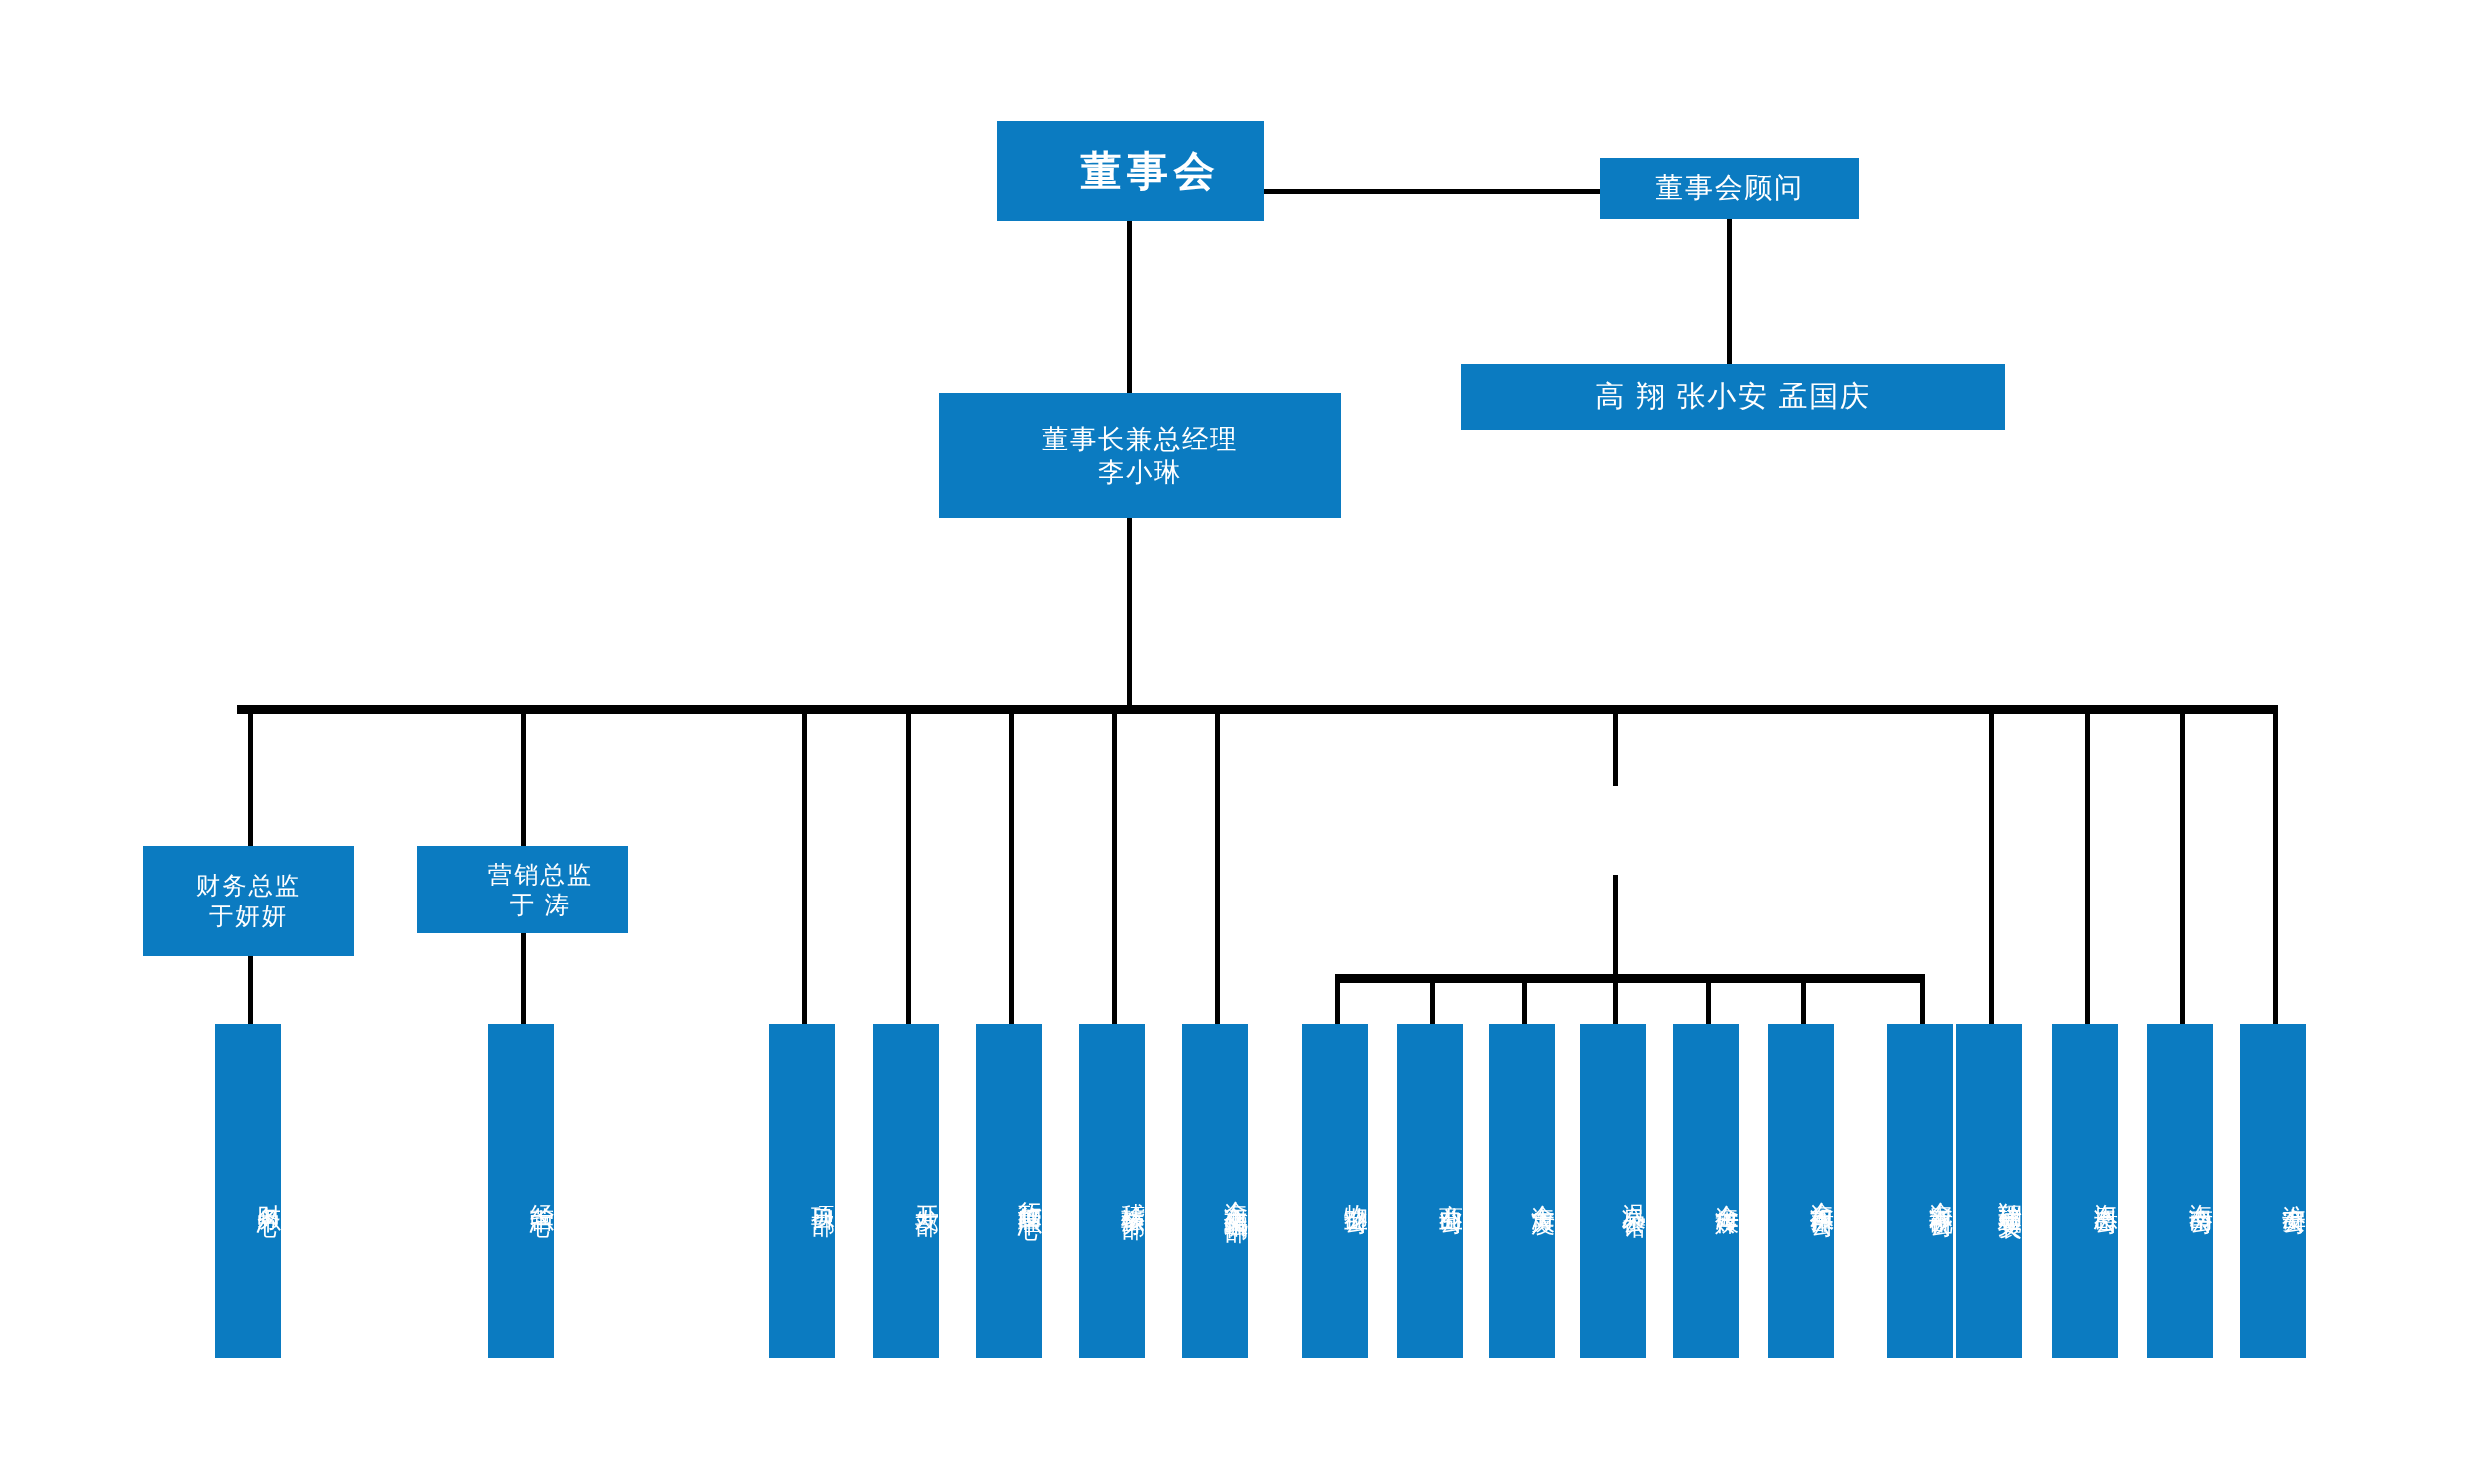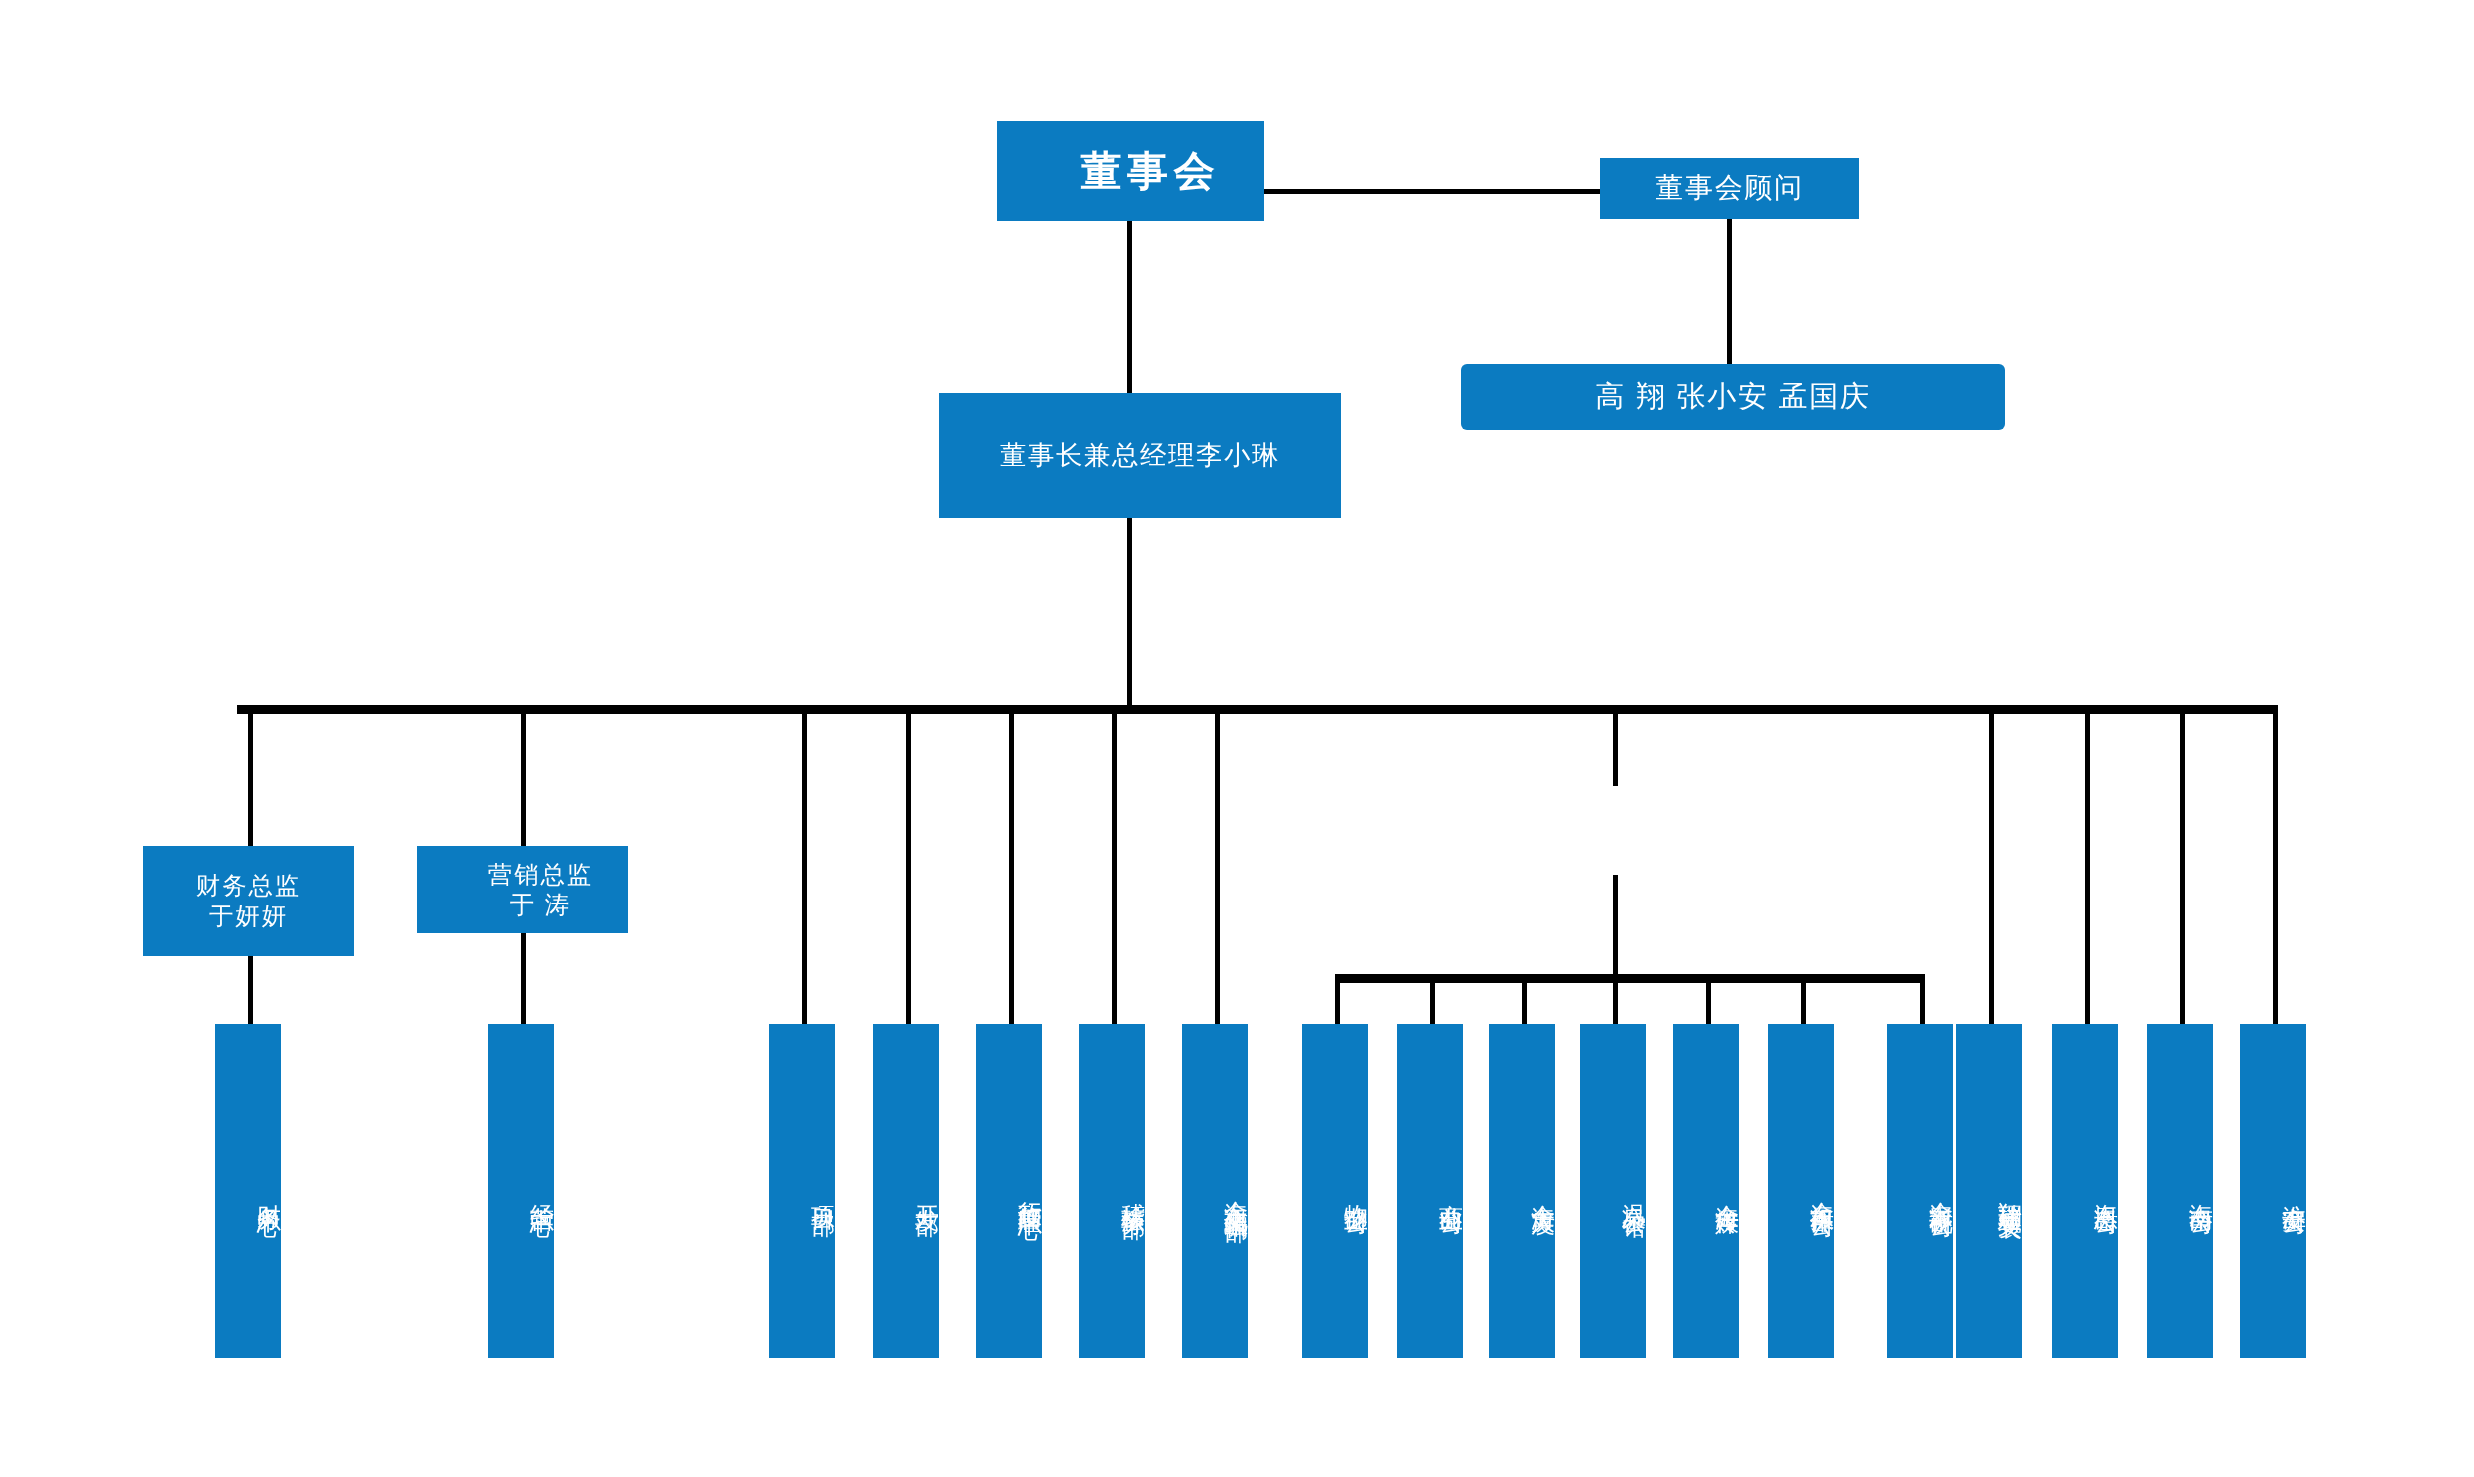--- a/index.html
+++ b/index.html
@@ -53,21 +53,21 @@
     background: #000000;
     z-index: 1;
   }
   .line.v { width: 5.3px; }
   .line.h { height: 5.3px; }
   .line.bus { height: 8.6px; }
 
   
   #n-board           { font-size: 41px; font-weight: 700; letter-spacing: 0.14em; }
   #n-board-advisor   { font-size: 28px; letter-spacing: 0.06em; }
-  #n-advisor-names   { font-size: 29px; letter-spacing: 0.06em; border-radius: 6px; }
+  #n-advisor-names   { font-size: 29px; letter-spacing: 0.06em; }
   #n-chairman        { font-size: 26.4px; letter-spacing: 0.06em; }
   #n-cfo, #n-cmo     { font-size: 24.4px; letter-spacing: 0.08em; }
   #n-gm-assistant    { font-size: 24.4px; letter-spacing: 0.06em; }
   .leaf              { font-size: 24px; }
 </style>
 </head>
 <body>
 
 <div id="chart-root">
 
@@ -82,21 +82,21 @@
   </div>
 
   <div class="line v" style="left:1727px; top:219px; height:150px;"></div>
 
   <div class="node h" id="n-advisor-names" style="left:1461px; top:364px; width:544px; height:66px;">
     <span>高  翔   张小安   孟国庆</span>
   </div>
 
   <div class="line v" style="left:1127px; top:221px; height:172px;"></div>
 
-  <div class="node h" id="n-chairman" style="left:939px; top:393px; width:402px; height:125px; flex-direction:row;text-align:right;">
+  <div class="node h" id="n-chairman" style="left:939px; top:393px; width:402px; height:125px; flex-direction:column;text-align:right;">
     <span>董事长兼总经理</span>
     <span>李小琳</span>
   </div>
 
   <div class="line v" style="left:1127px; top:518px; height:191px;"></div>
 
   <div class="line bus" style="left:237px; top:705px; width:2041px;"></div>
 
   <div class="line v" style="left:248px; top:705px; height:141px;"></div>
 

